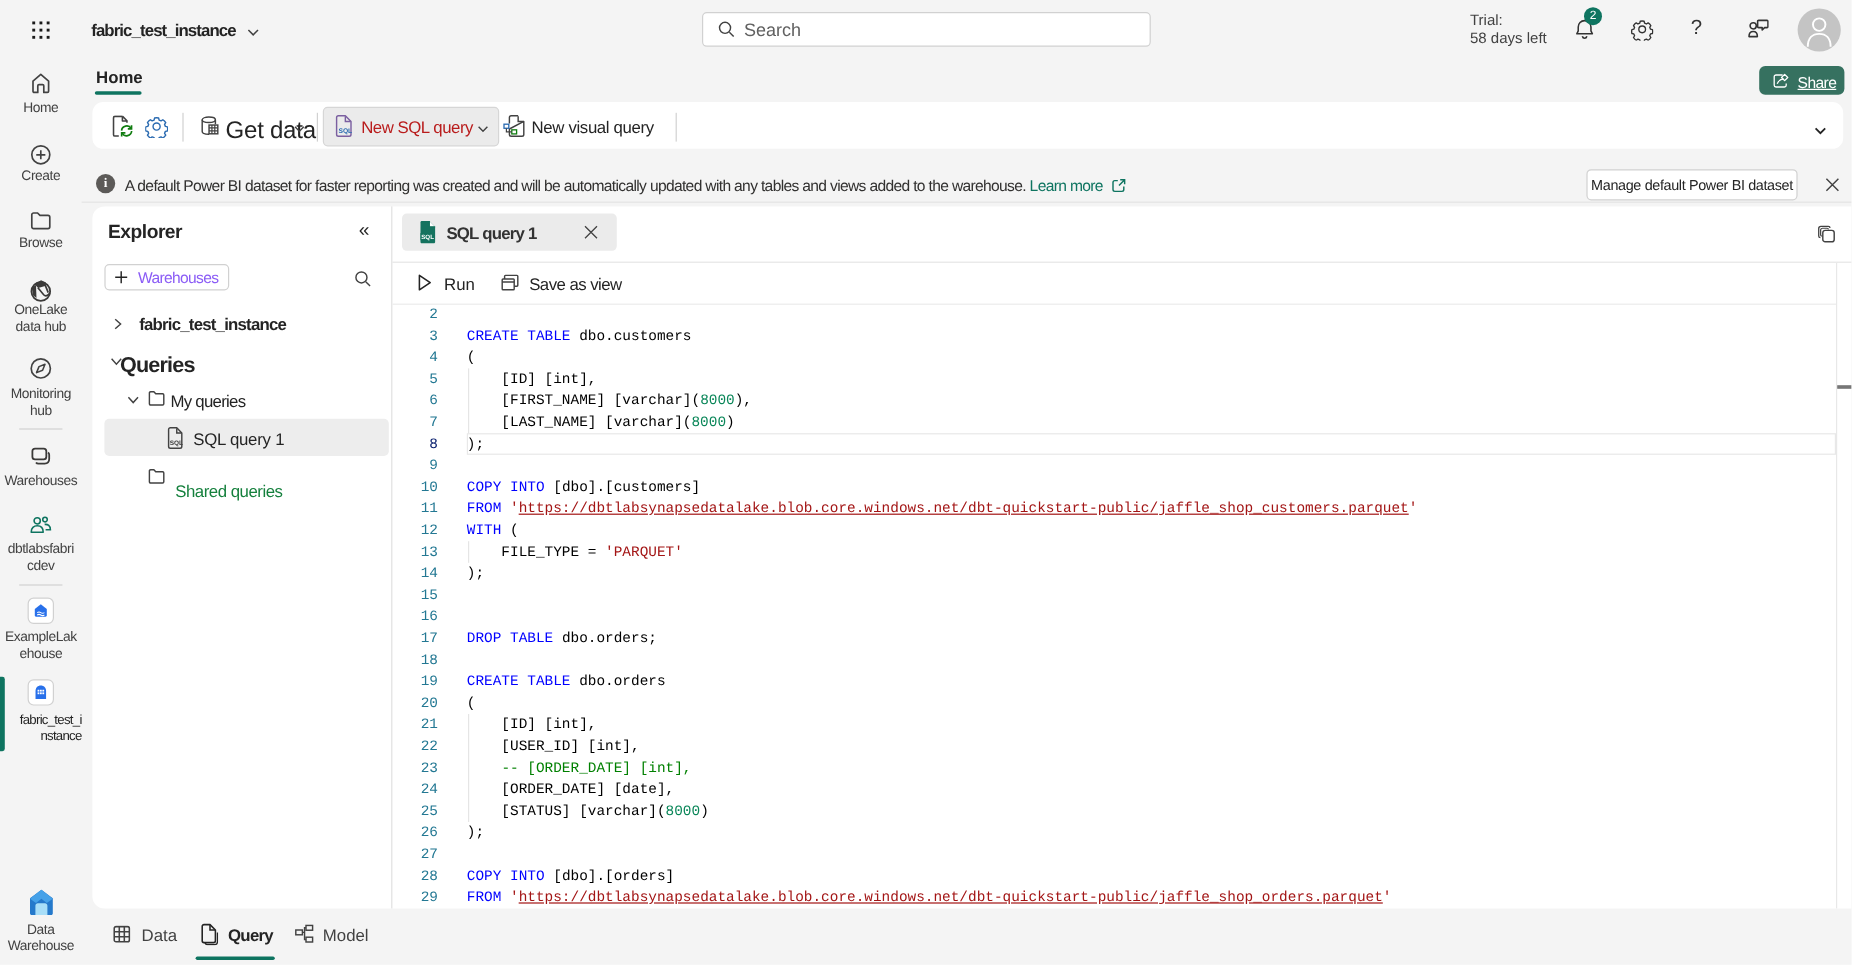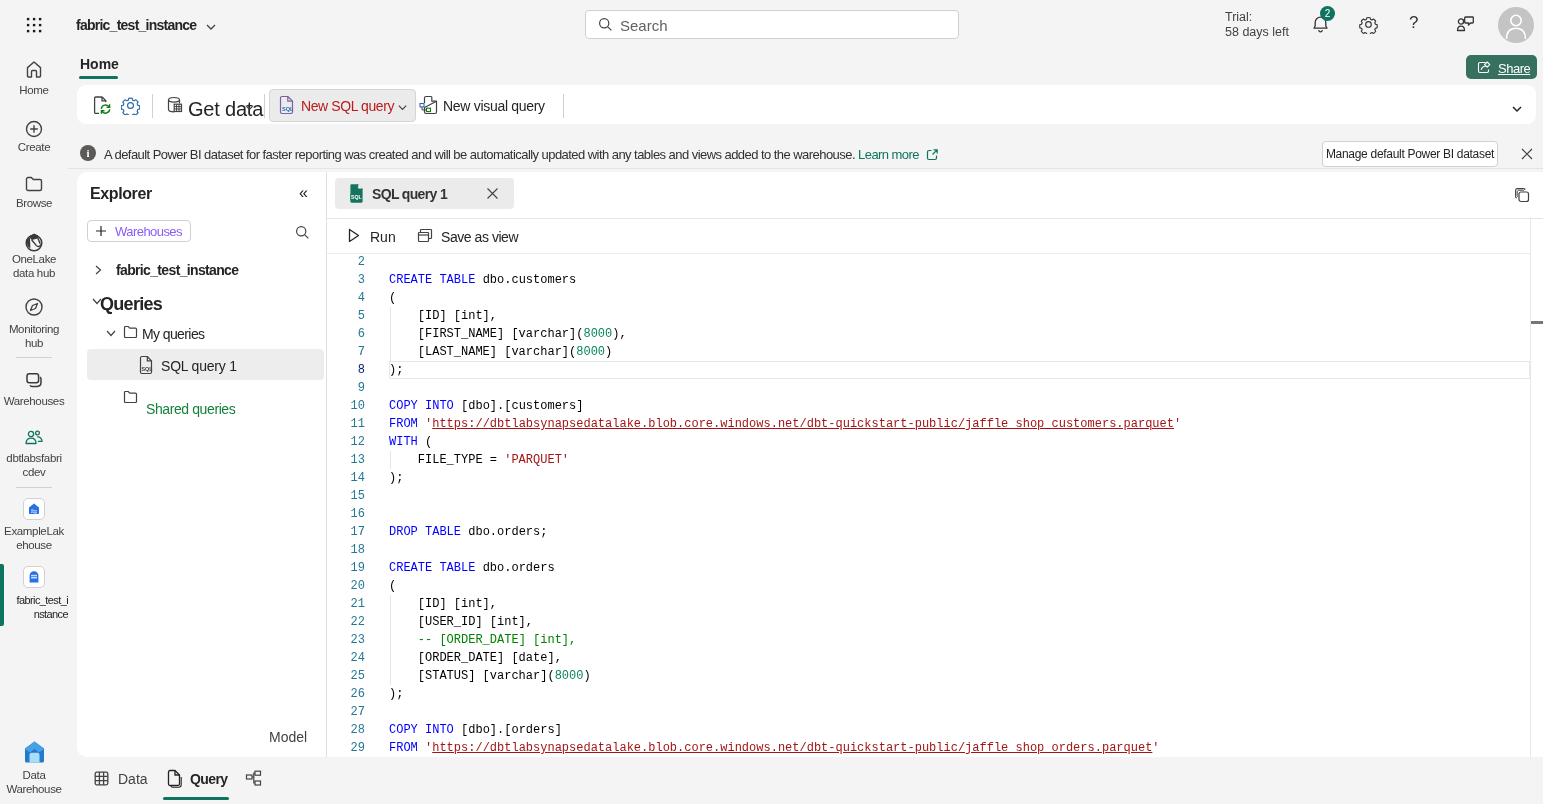--- a/index.html
+++ b/index.html
@@ -364,14 +364,14 @@
   </svg>
   <div class="abs" style="left:190px;top:771px;font-size:14px;font-weight:700;letter-spacing:-0.6px;color:#242424;">Query</div>
   <div class="abs" style="left:163px;top:797px;width:66px;height:2.5px;background:#0e7460;border-radius:2px;"></div>
 
   <svg class="abs" style="left:245px;top:770px;" width="17" height="17" viewBox="0 0 17 17">
     <rect x="1.5" y="5" width="5.5" height="4" fill="none" stroke="#424242" stroke-width="1.2"></rect>
     <rect x="10" y="1.2" width="5.5" height="4" fill="none" stroke="#424242" stroke-width="1.2"></rect>
     <rect x="10" y="11" width="5.5" height="4" fill="none" stroke="#424242" stroke-width="1.2"></rect>
     <path d="M7 7 L8.8 7 L8.8 3.2 L9.9 3.2 M8.8 7 L8.8 13 L9.9 13" fill="none" stroke="#424242" stroke-width="1.2"></path>
   </svg>
-  <div class="abs" style="left:269px;top:729px;font-size:14px;color:#424242;">Model</div>
+  <div class="abs" style="left:269px;top:771px;font-size:14px;color:#424242;">Model</div>
 </div>
 
 </body></html>

